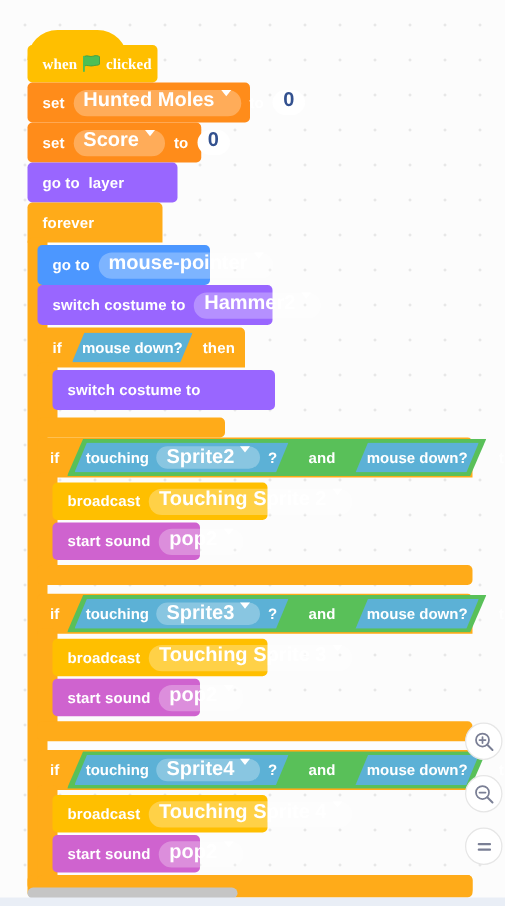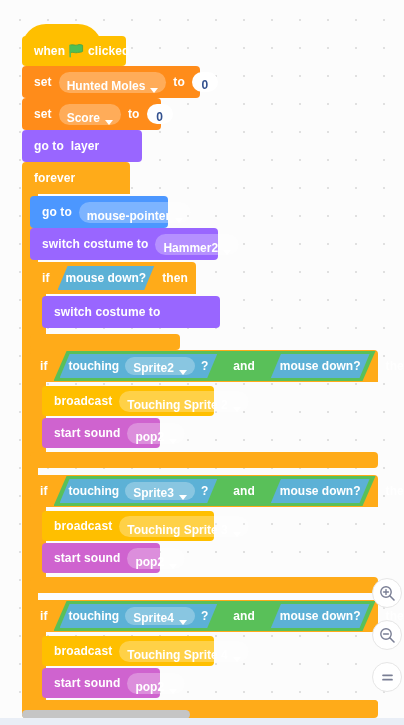--- a/index.html
+++ b/index.html
@@ -25,26 +25,26 @@
     color: #ffffff;
     font-size: 12px;
     font-weight: bold;
     white-space: nowrap;
     letter-spacing: .1px;
   }
 
   
   .field {
     display: inline-flex;
-    align-items: flex-end;
+    align-items: flex-start;
     gap: 5px;
     height: 21px;
     padding: 0 8px;
     border-radius: 11px;
-    font-size: 12px;
+    font-size: 16px;
     font-weight: bold;
     color: #fff;
     white-space: nowrap;
   }
   .field .caret {
     width: 0; height: 0;
     border-left: 4px solid transparent;
     border-right: 4px solid transparent;
     border-top: 5px solid #ffffff;
     display: inline-block;
@@ -62,20 +62,21 @@
 
   
   .blk { position: absolute; display: flex; align-items: center; }
 
   
   .hat {
     background: #FFBF00;
     border-radius: 4px 4px 4px 4px;
     padding-left: 12px;
     padding-right: 14px;
+    font-family: Liberation Serif, serif;
   }
   .hat-top {
     position: absolute;
     background: #FFBF00;
     border-radius: 40px 40px 0 0;
   }
 
   .stack {
     border-radius: 4px;
     padding: 0 12px;

